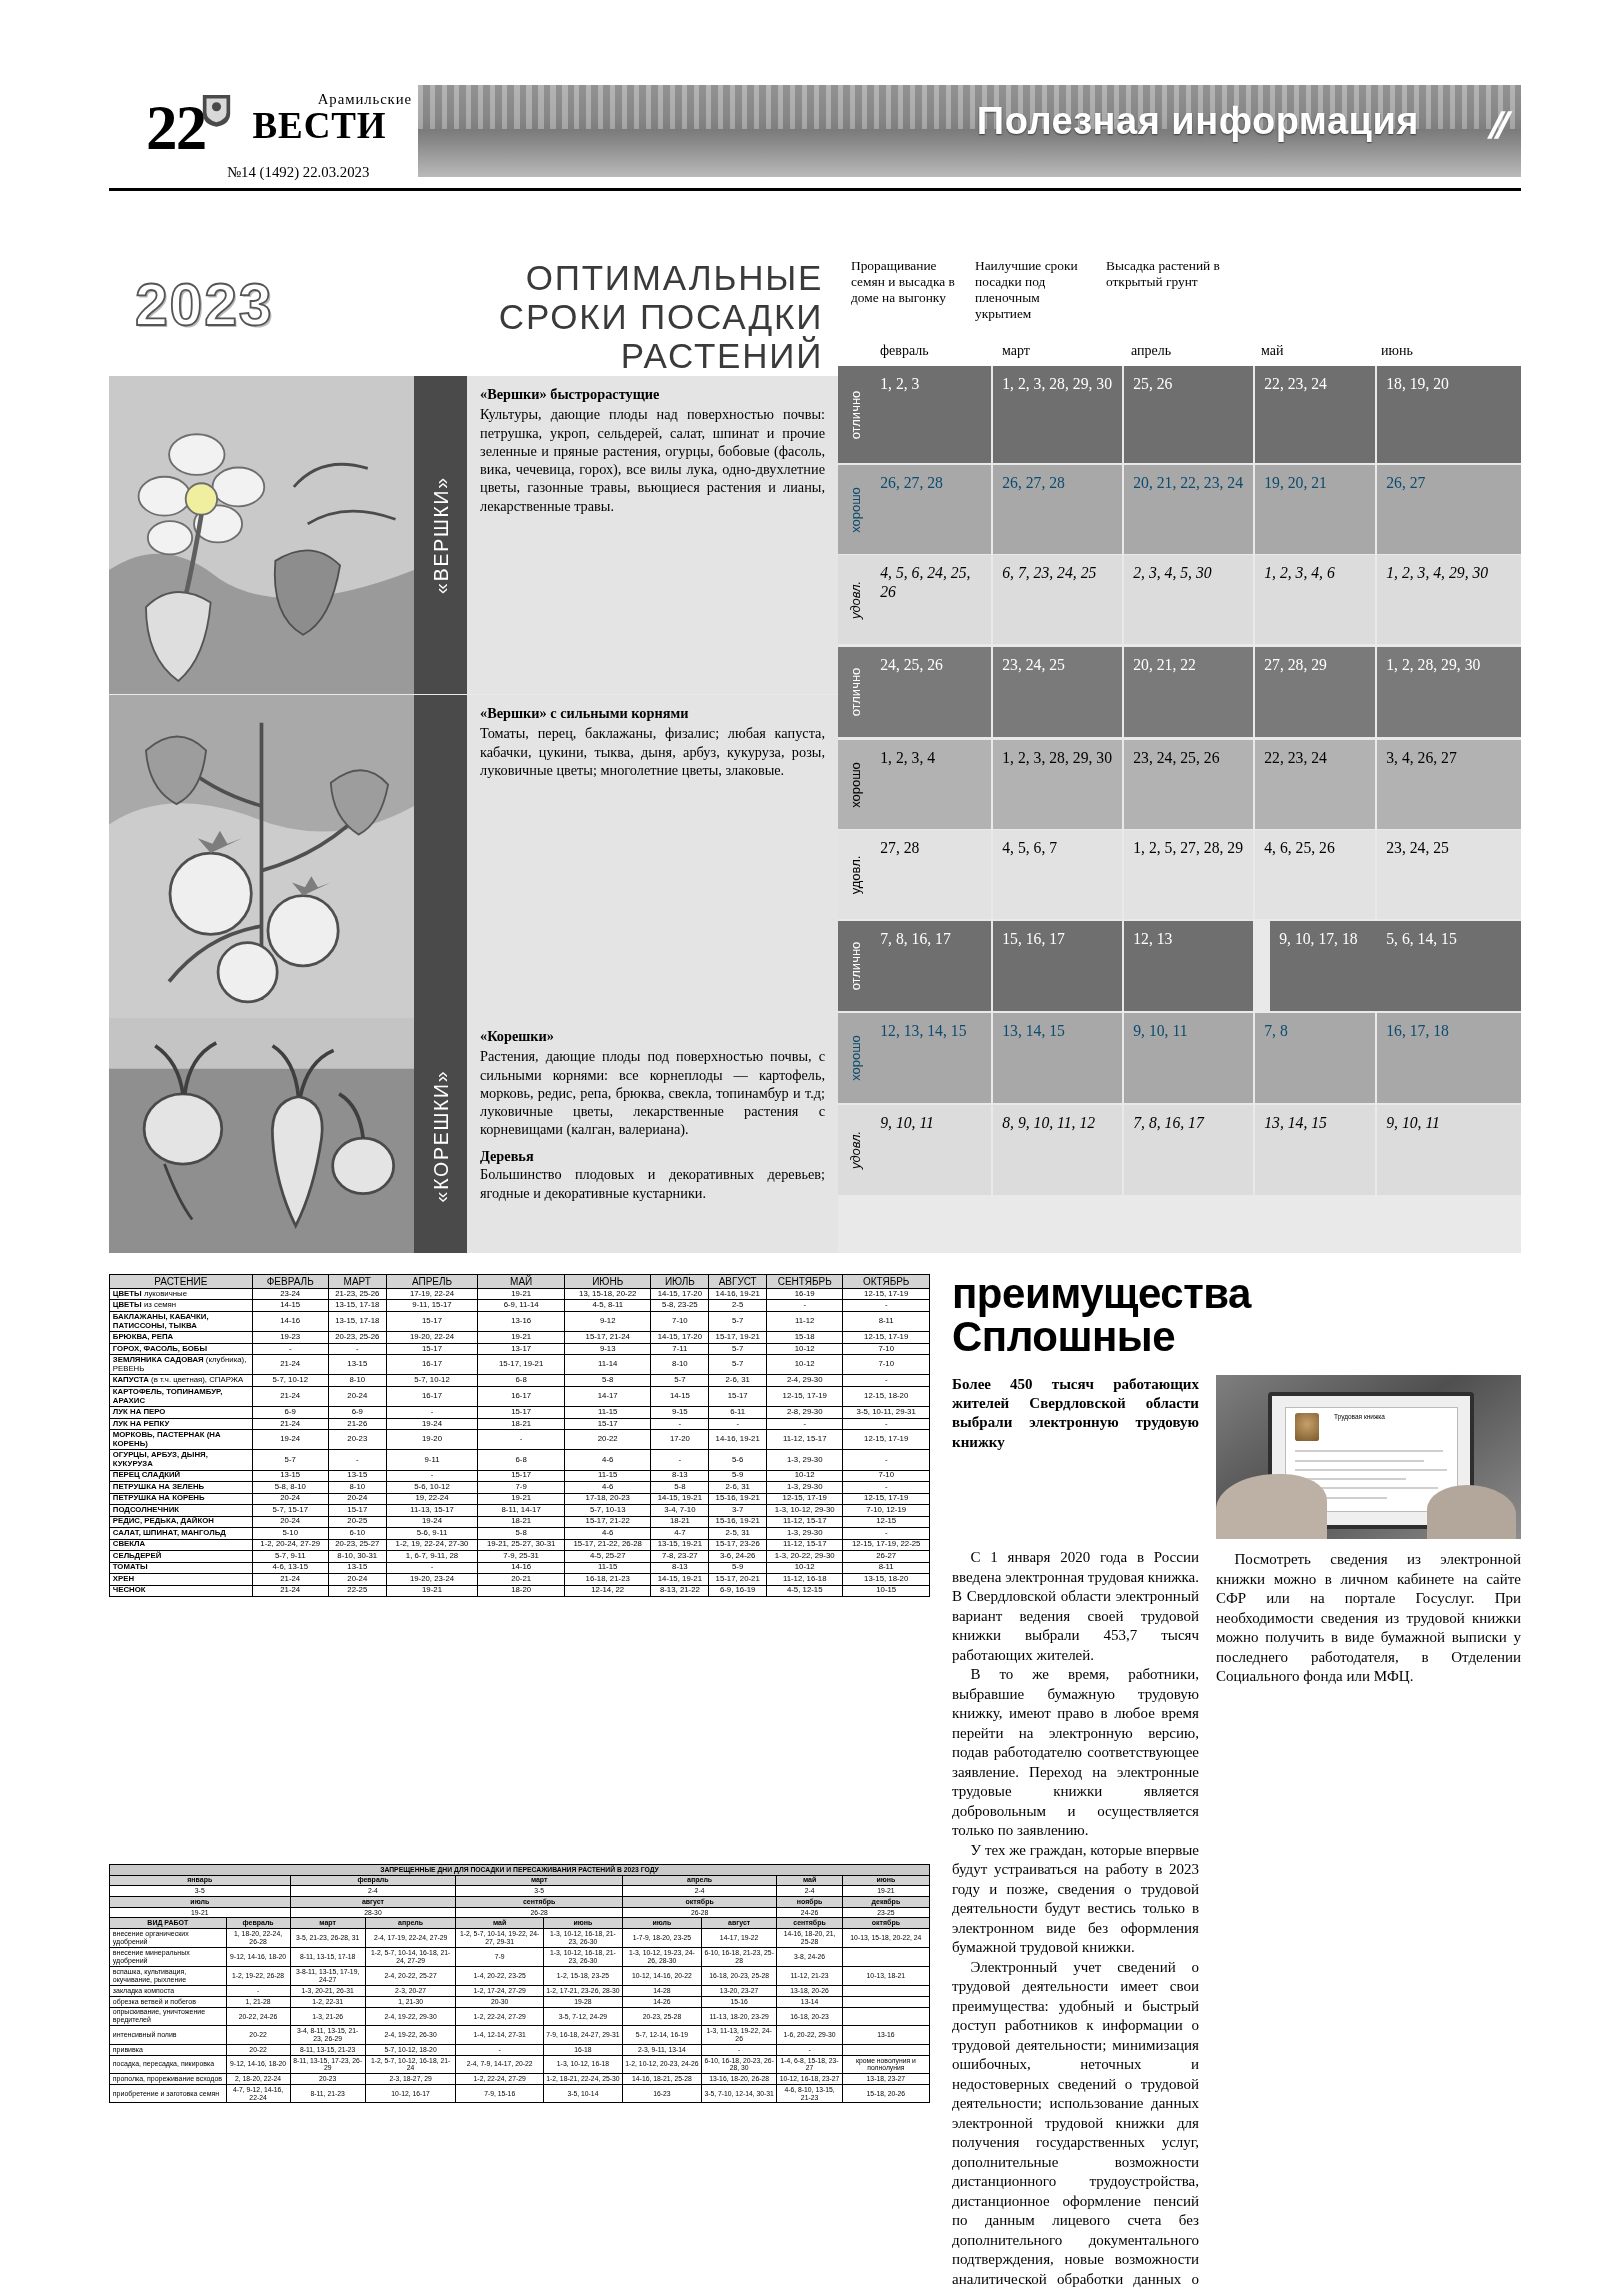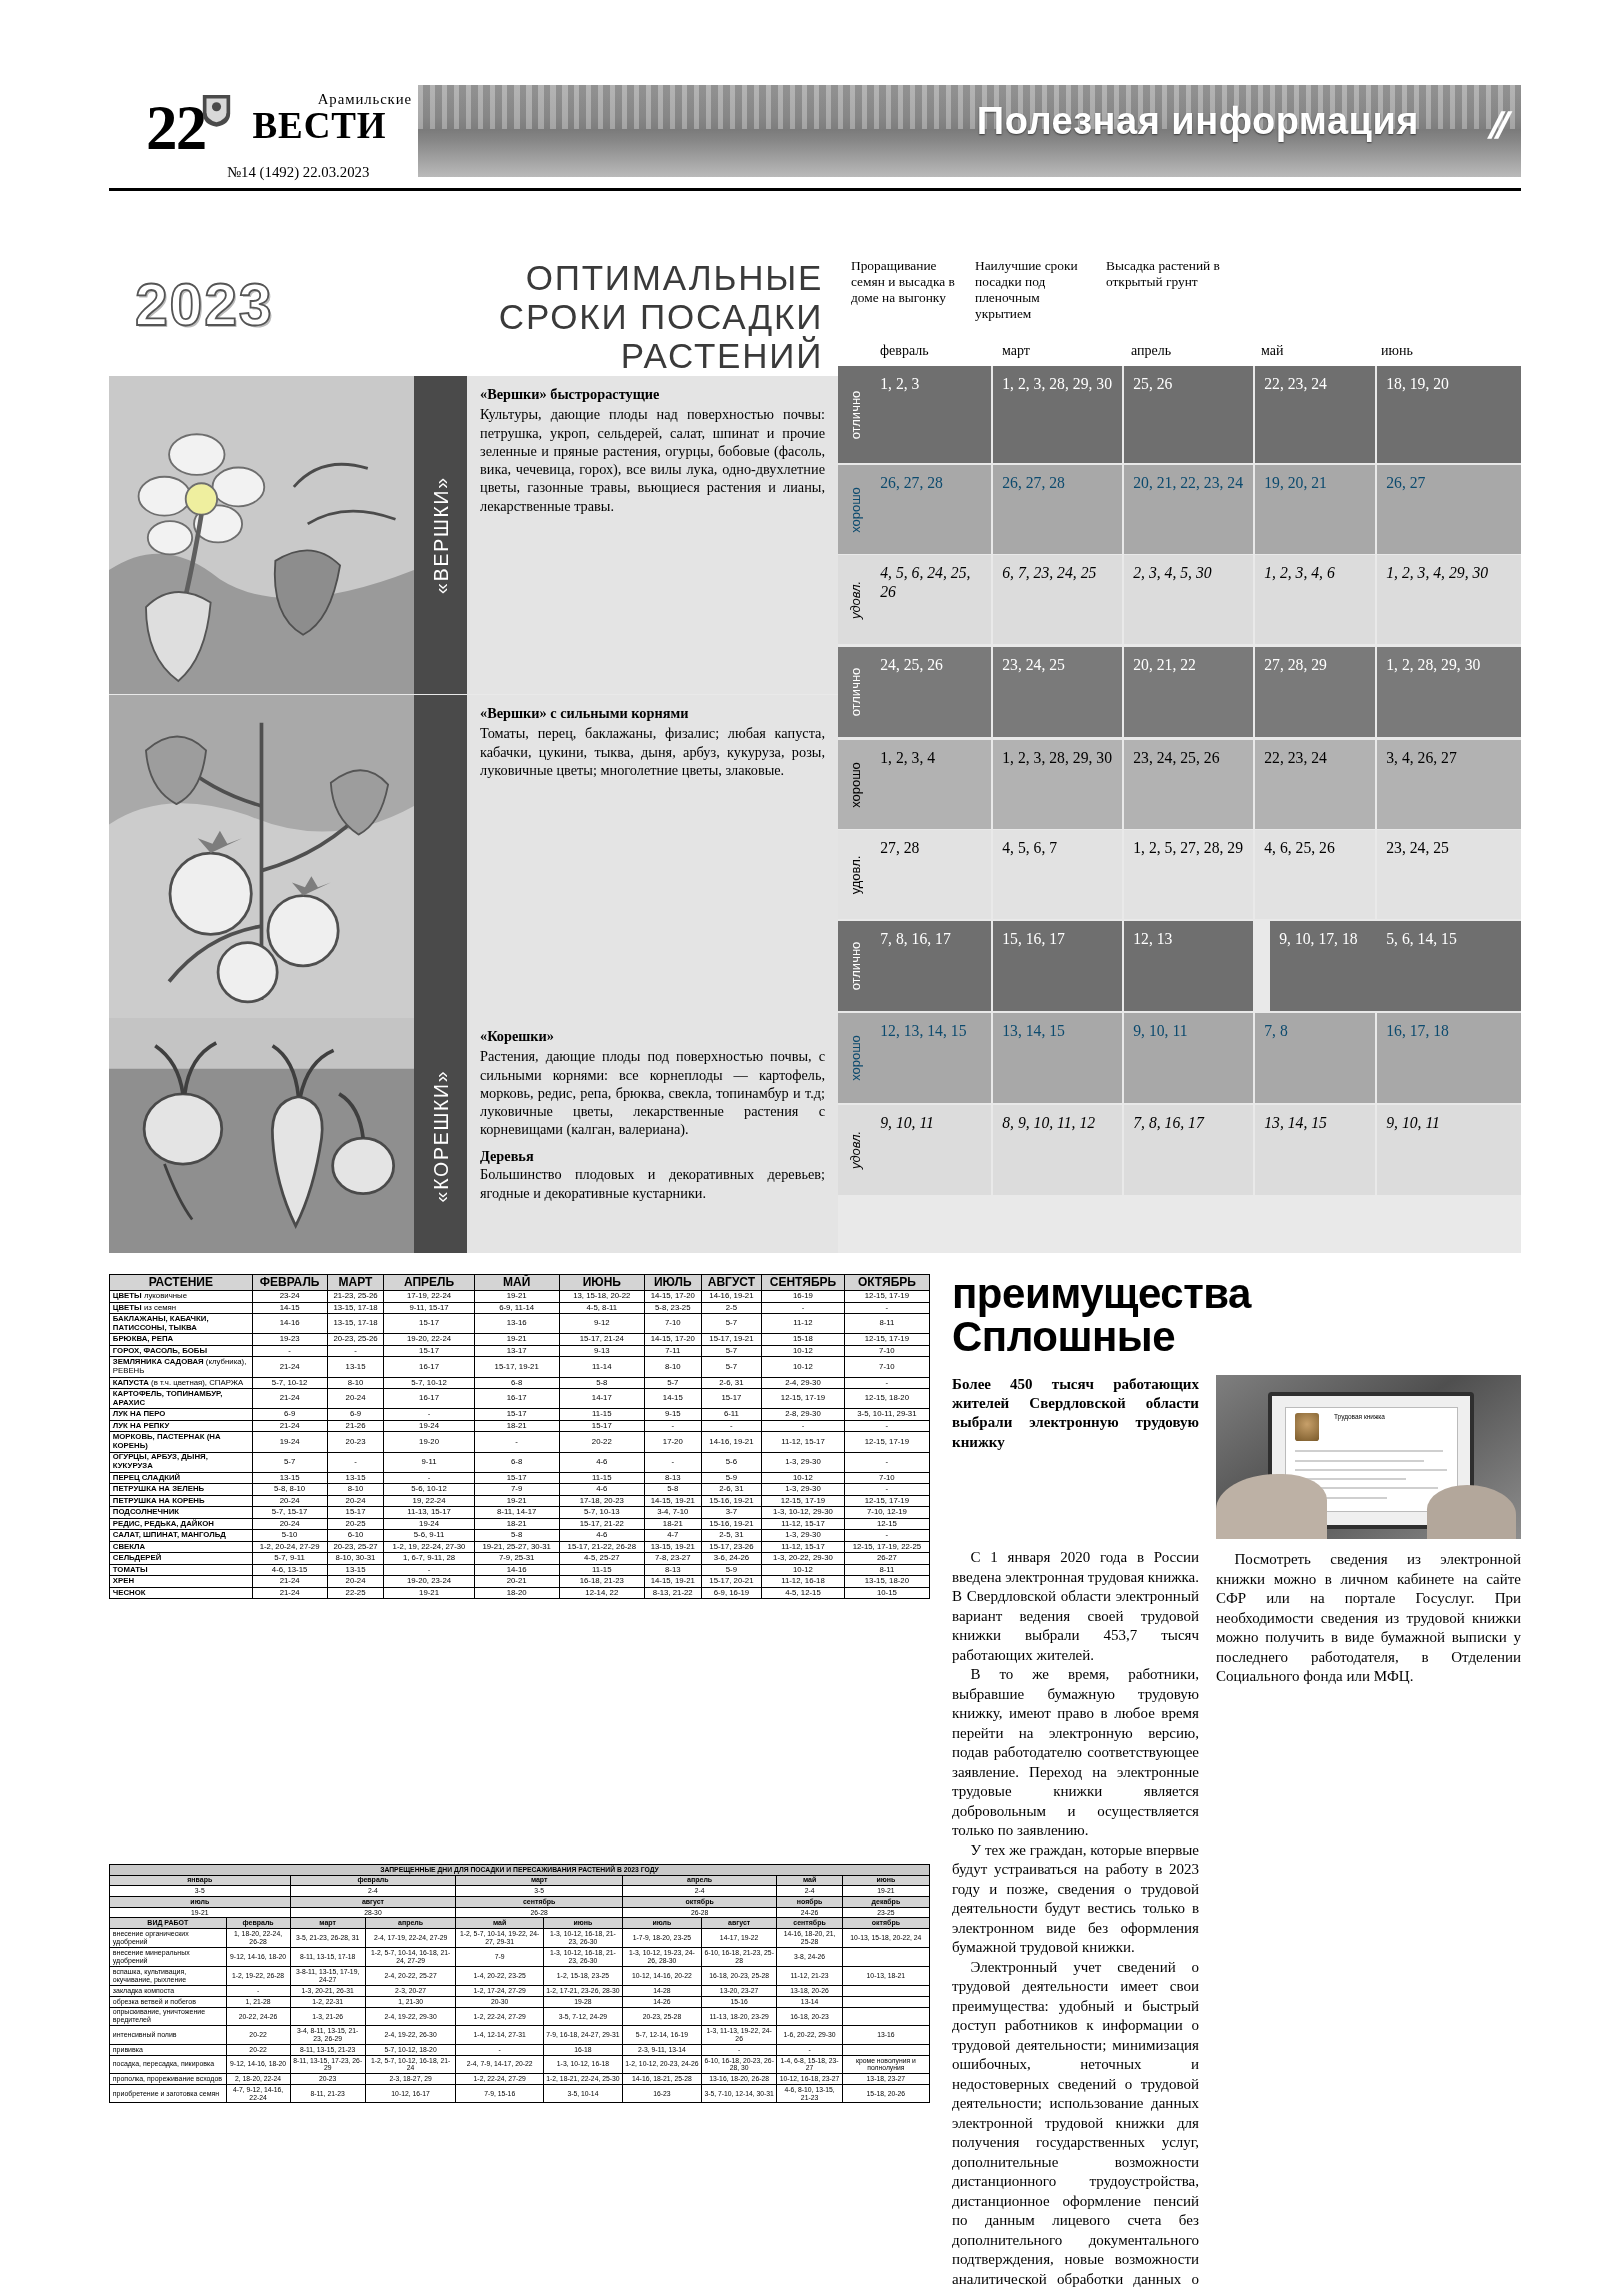--- a/index.html
+++ b/index.html
@@ -90,21 +90,21 @@
   .tone-c{background:#dcdcdc;color:#000;font-style:italic;}
   .tone-a2{background:#7a7a7a;color:#fff;}
   .tone-b2{background:#b2b2b2;color:#000;}
   .tone-c2{background:#e2e2e2;color:#000;}
 
   
   .tbl-wrap{position:absolute;left:109px;top:1274px;width:821px;}
   table.grid-t{border-collapse:collapse;width:821px;font-family:"Liberation Sans",sans-serif;}
   table.grid-t td,table.grid-t th{border:0.9px solid #000;padding:0.9px 1.8px;font-size:7.8px;
     text-align:center;vertical-align:middle;line-height:1.12;}
-  table.grid-t th{font-weight:bold;font-size:12px;background:#d4d4d4;}
+  table.grid-t th{font-weight:normal;font-size:10px;background:#d4d4d4;}
   table.grid-t td.name{text-align:left;font-weight:bold;font-size:7.8px;padding-left:2.8px;width:137px;}
   table.grid-t td.name span.reg{font-weight:normal;}
 
   .tbl2-wrap{position:absolute;left:109px;top:1864px;width:821px;}
   table.grid-t2{border-collapse:collapse;width:821px;font-family:"Liberation Sans",sans-serif;}
   table.grid-t2 td,table.grid-t2 th{border:0.9px solid #000;padding:0.9px 1.8px;font-size:6.8px;
     text-align:center;vertical-align:middle;line-height:1.15;}
   table.grid-t2 th{font-weight:bold;background:#d4d4d4;font-size:7px;}
   table.grid-t2 td.vname{text-align:left;font-size:7px;width:111px;padding-left:2.8px;}
   .hdr-banner td{background:#c9c9c9;font-weight:bold;font-size:8.3px;padding:2.8px 0;}

